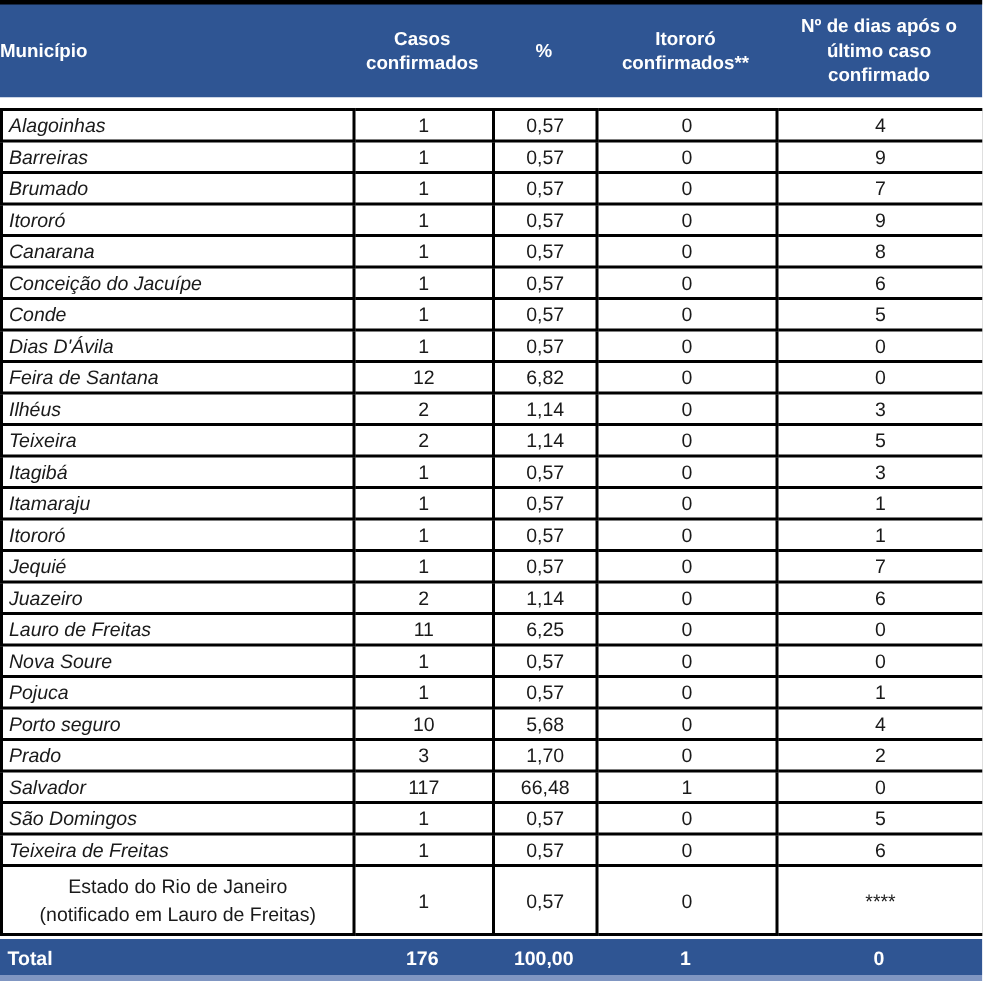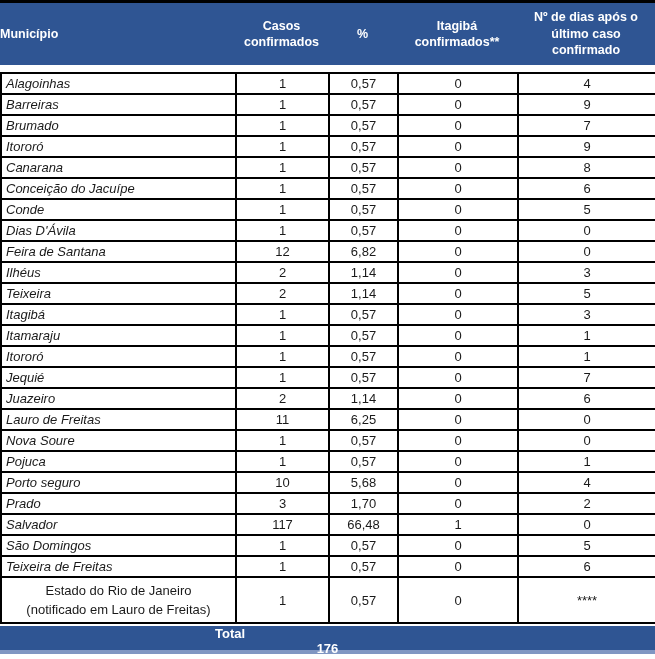--- a/index.html
+++ b/index.html
@@ -71,21 +71,20 @@
   .total-gap { height: 2px; background: #ffffff; }
   .total-bar {
     display: flex;
     width: 655px;
     height: 24px;
     background: #2F5593;
     color: #ffffff;
     font-weight: bold;
     font-size: 13px;
     align-items: center;
-    flex-direction: column;
   }
   .tcell { box-sizing: border-box; text-align: center; }
   .tcell.col-0 { width: 235px; text-align: left; padding-left: 5px; }
   .tcell.col-1 { width: 93px; }
   .tcell.col-2 { width: 69px; }
   .tcell.col-3 { width: 120px; }
   .tcell.col-4 { width: 138px; }
   .total-underline {
     width: 655px;
     height: 4px;
@@ -94,21 +93,21 @@
 </style>
 </head>
 <body>
 
 <div class="page">
 
   <div class="tbl-header" style="background: rgb(47, 85, 147);">
     <div class="hcell col-0">Município</div>
     <div class="hcell col-1">Casos confirmados</div>
     <div class="hcell col-2">%</div>
-    <div class="hcell col-3">Itagibá confirmados**</div>
+    <div class="hcell col-3">Itororó confirmados**</div>
     <div class="hcell col-4">Nº de dias após o último caso confirmado</div>
   </div>
 
   <div class="hdr-gap"></div>
 
   <table class="grid">
     <colgroup>
       <col style="width:235px">
       <col style="width:93px">
       <col style="width:69px">

